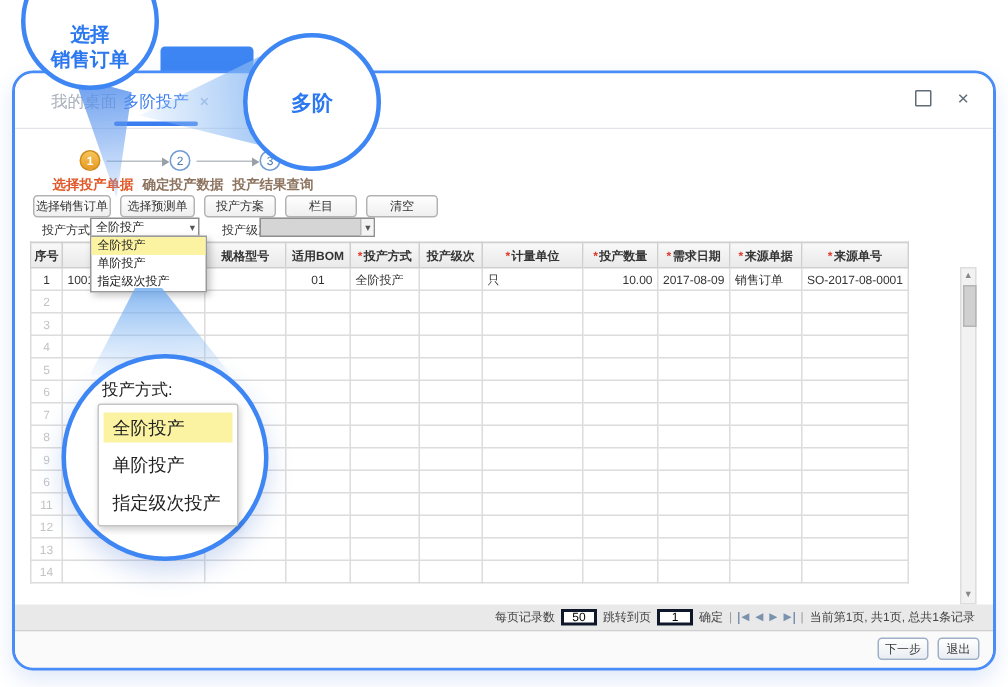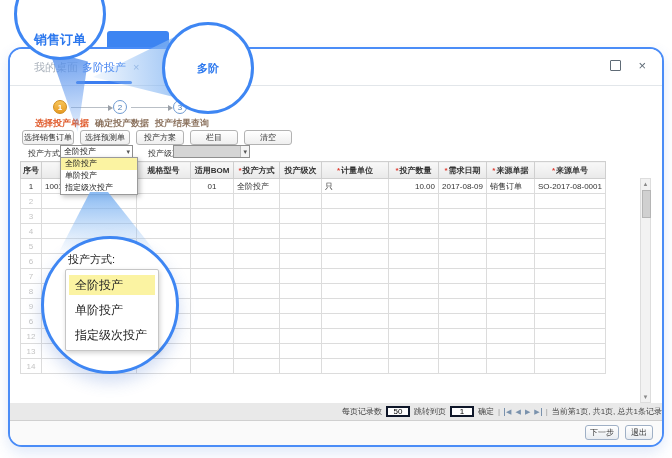--- a/index.html
+++ b/index.html
@@ -76,21 +76,21 @@
 
   
   .total-row{position:absolute;left:0;top:339px;width:652px;height:15px;background:#ededed;
              border-top:1px solid #bdbdbd;border-bottom:1px solid #cfcfcf;box-sizing:border-box;}
   .total-label{position:absolute;left:12px;top:2px;font-size:8px;font-weight:bold;color:#222;}
   .total-qty{position:absolute;left:375px;top:2px;width:47px;text-align:right;font-size:8px;font-weight:bold;color:#222;}
 
   
   .pagebar{position:absolute;left:0;top:354px;width:652px;height:18px;box-sizing:border-box;background:#e9e9e9;
            border-bottom:1px solid #d0d0d0;display:flex;align-items:center;justify-content:flex-end;
-           gap:4px;padding-right:0;font-size:8px;color:#444;white-space:nowrap;}
+           gap:4px;padding-right:12px;font-size:8px;color:#444;white-space:nowrap;}
   .pg-input{width:24px;height:11px;box-sizing:border-box;border:2px solid #0f172a;font-size:8px;text-align:center;padding:0;}
   .pg-link{color:#444;}
   .pg-sep{color:#999;}
   .nav{font-size:7px;color:#7a92ad;line-height:8px;}
   .nav-first{border-left:1px solid #7a92ad;padding-left:1px;}
   .nav-last{border-right:1px solid #7a92ad;padding-right:1px;}
 
   
   .footbar{position:absolute;left:0;top:372px;width:652px;height:24px;background:#fafafa;border-radius:0 0 12px 12px;}
   .fbtn{position:absolute;top:4px;height:15px;box-sizing:border-box;font-size:8px;color:#333;
@@ -114,21 +114,21 @@
        clip-path:polygon(0 62%,92% 2%,100% 95%);}
   .fn3{left:58px;top:192px;width:100px;height:58px;
        background:linear-gradient(to bottom,rgba(110,170,240,.8),rgba(205,228,250,.12));
        clip-path:polygon(32% 0,50% 0,96% 100%,2% 100%);}
 
   
   .bubble{position:absolute;border-radius:50%;background:#fff;border:3px solid #3e86f3;box-sizing:border-box;
           color:#2c78ee;font-weight:bold;text-align:center;z-index:40;}
   .bub1{left:14px;top:-32px;width:92px;height:92px;font-size:13px;line-height:17px;
         display:flex;flex-direction:column;justify-content:flex-end;padding-bottom:9px;}
-  .bub2{left:162px;top:22px;width:92px;height:92px;font-size:11px;line-height:18px;
+  .bub2{left:162px;top:22px;width:92px;height:92px;font-size:14px;line-height:18px;
         display:flex;flex-direction:column;justify-content:center;}
   .bub3{left:41px;top:236px;width:138px;height:138px;box-shadow:0 8px 16px rgba(50,100,200,.22);}
   .bub3-title{position:absolute;left:24px;top:13px;font-size:11px;font-weight:normal;color:#222;}
   .bub3-box{position:absolute;left:21px;top:30px;width:94px;height:82px;box-sizing:border-box;background:#fff;
             border:1px solid #c6c6c6;border-radius:2px;box-shadow:1px 2px 5px rgba(0,0,0,.18);
             padding:3px;display:flex;flex-direction:column;justify-content:space-around;}
   .bub3-item{font-size:12px;font-weight:normal;color:#222;text-align:left;padding:3px 0 3px 6px;line-height:14px;}
   .bub3-item.hl{background:#fbf3a2;}
 </style>
 </head>
@@ -331,20 +331,33 @@
               <td></td>
               <td></td>
               <td></td>
               <td></td>
               <td></td>
               <td></td>
               <td></td>
               <td></td>
             </tr>
             <tr>
+              <td class="dim">11</td>
+              <td></td>
+              <td></td>
+              <td></td>
+              <td></td>
+              <td></td>
+              <td></td>
+              <td></td>
+              <td></td>
+              <td></td>
+              <td></td>
+            </tr>
+            <tr>
               <td class="dim">12</td>
               <td></td>
               <td></td>
               <td></td>
               <td></td>
               <td></td>
               <td></td>
               <td></td>
               <td></td>
               <td></td>
@@ -412,20 +425,21 @@
     <div class="dd-item hl">全阶投产</div>
     <div class="dd-item">单阶投产</div>
     <div class="dd-item">指定级次投产</div>
   </div>
 
   <div class="funnel fn1"></div>
   <div class="funnel fn2"></div>
   <div class="funnel fn3"></div>
 
   <div class="bubble bub1">
+    <div>选择</div>
     <div>销售订单</div>
   </div>
   <div class="bubble bub2">
     <div>多阶</div>
   </div>
   <div class="bubble bub3">
     <div class="bub3-title">投产方式:</div>
     <div class="bub3-box">
       <div class="bub3-item hl">全阶投产</div>
       <div class="bub3-item">单阶投产</div>

